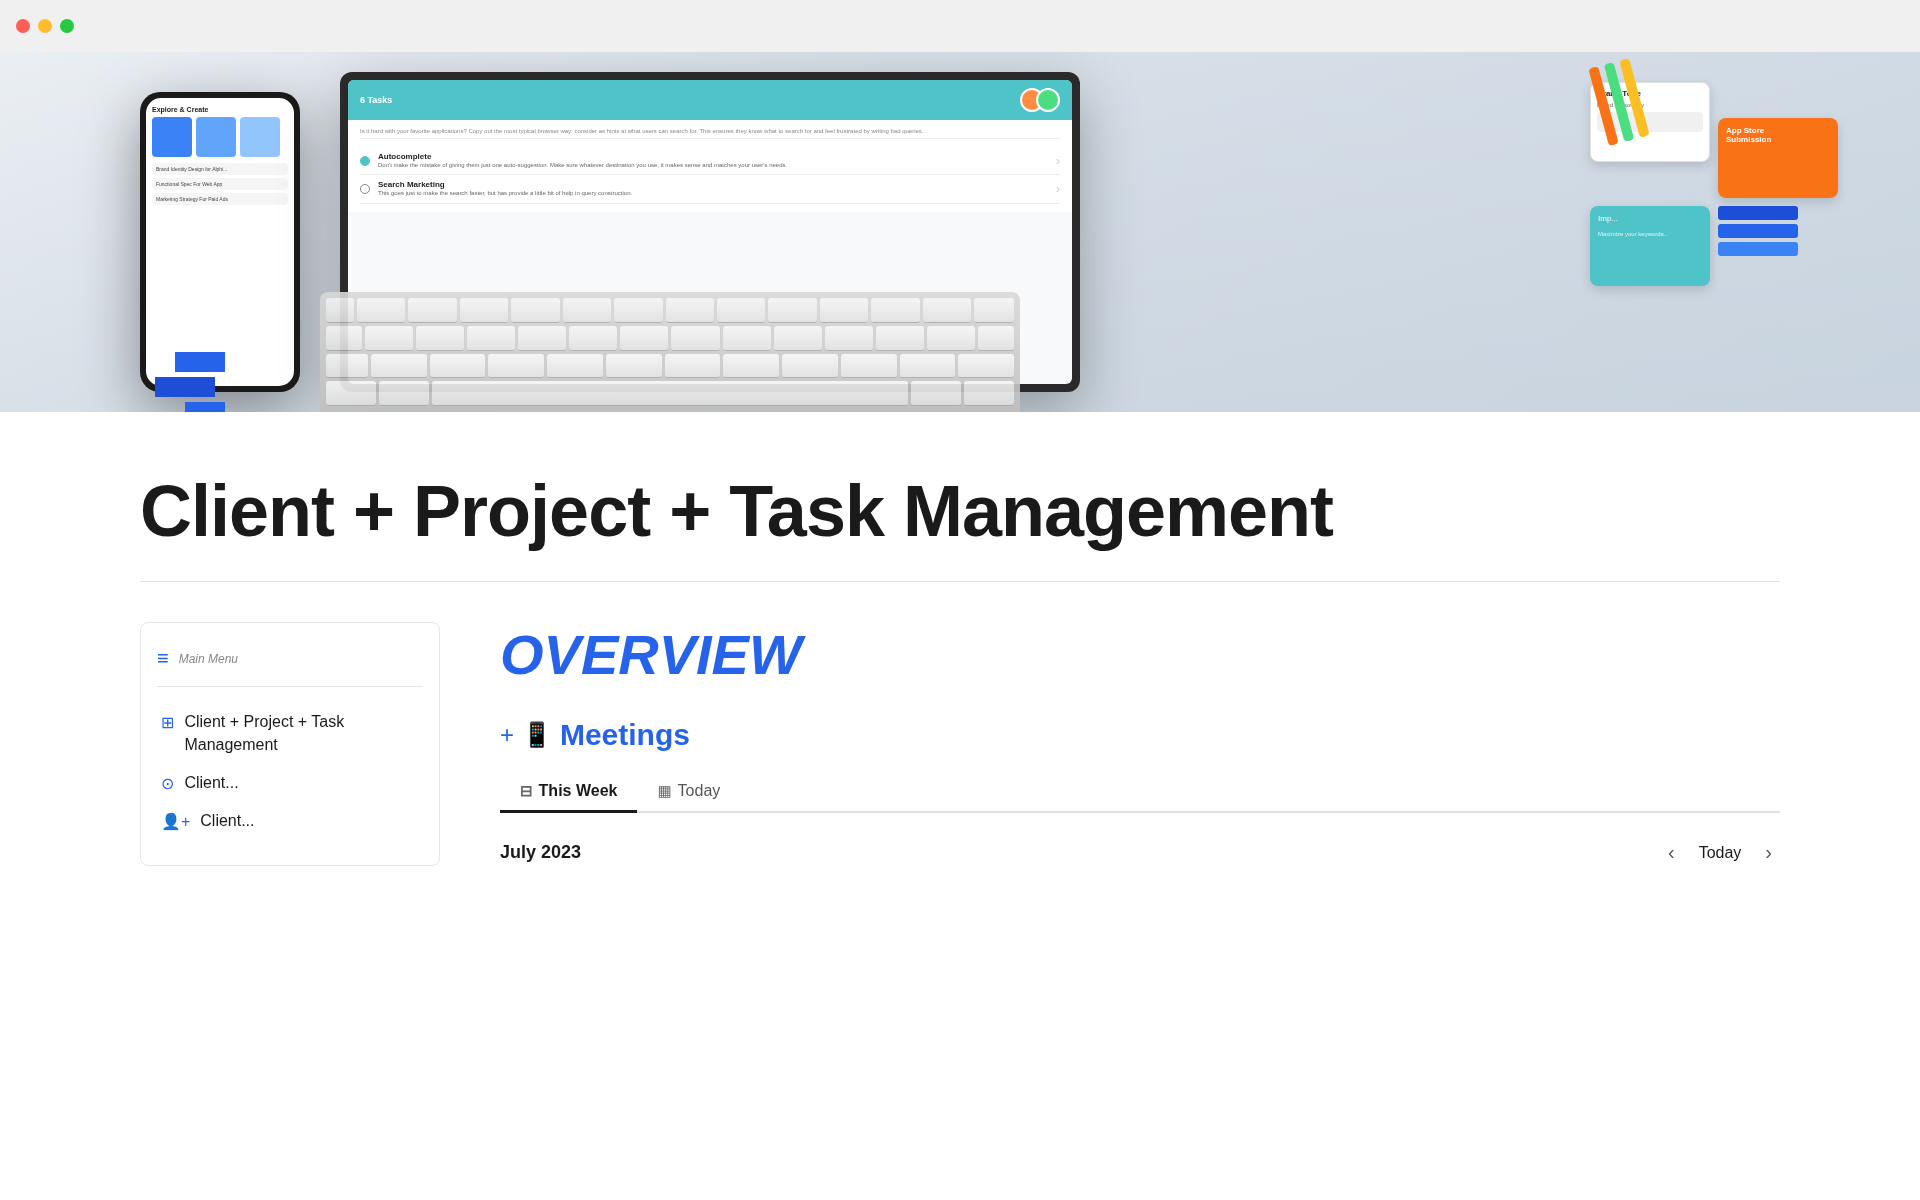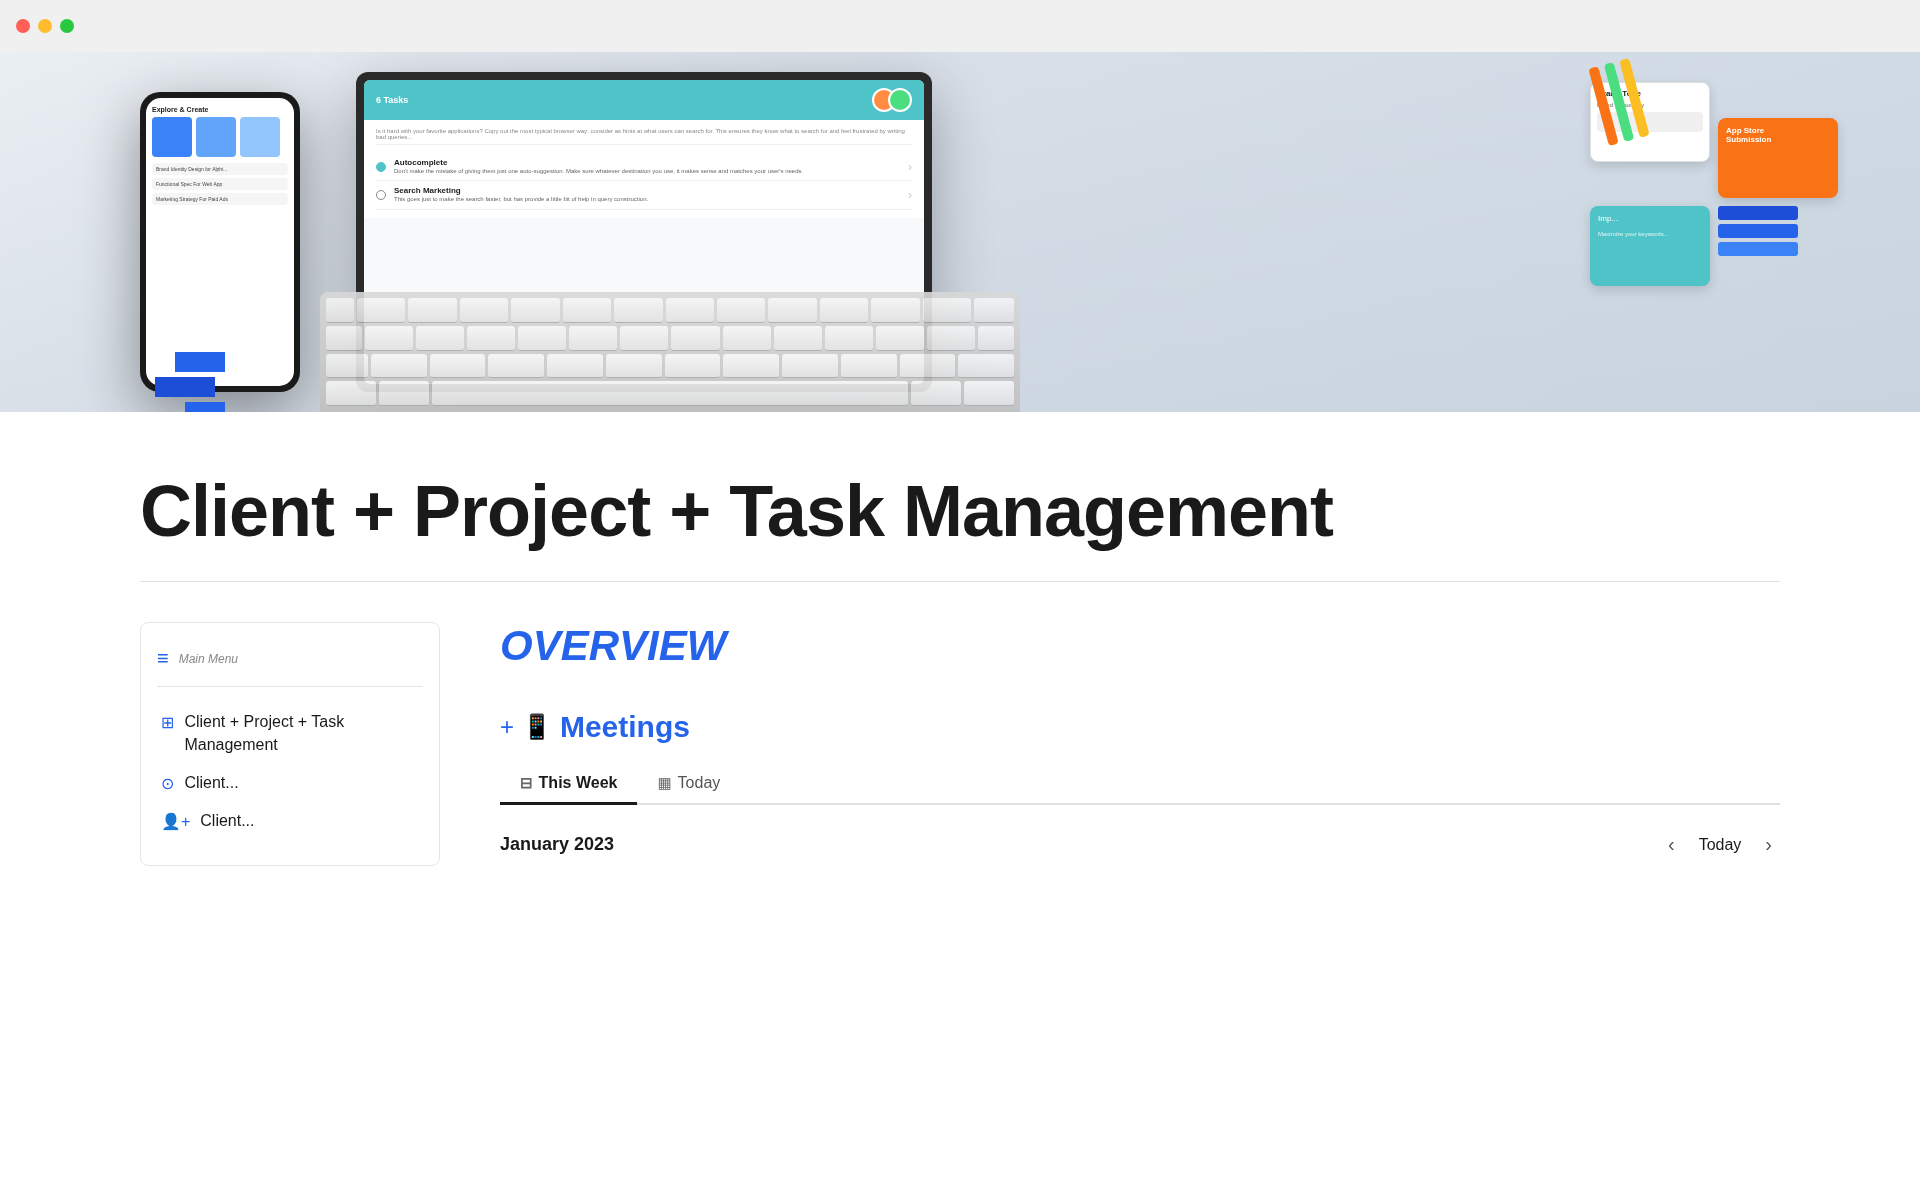--- a/index.html
+++ b/index.html
@@ -86,23 +86,23 @@
       background: #f5f5f5;
       border-radius: 4px;
       padding: 3px 4px;
       margin-bottom: 3px;
       font-size: 5px;
       color: #444;
     }
 
     .hero-tablet {
       position: absolute;
-      left: 356px;
+      left: 340px;
       top: 20px;
-      width: 576px;
+      width: 740px;
       height: 320px;
       background: #2a2a2a;
       border-radius: 12px;
       box-shadow: 0 20px 60px rgba(0,0,0,0.3);
       overflow: hidden;
     }
 
     .hero-tablet-screen {
       margin: 8px;
       height: calc(100% - 16px);
@@ -291,25 +291,25 @@
       font-weight: 500;
       line-height: 1.4;
     }
 
     
     .main-panel {
       flex: 1;
     }
 
     .overview-title {
-      font-size: 42px;
+      font-size: 56px;
       font-weight: 800;
       font-style: italic;
       color: #2563EB;
-      margin-bottom: 40px;
+      margin-bottom: 31px;
     }
 
     .section-header {
       display: flex;
       align-items: center;
       gap: 8px;
       margin-bottom: 20px;
     }
 
     .section-icon {
@@ -590,21 +590,21 @@
             <span class="tab-icon">⊟</span>
             <span>This Week</span>
           </div>
           <div class="tab">
             <span class="tab-icon">▦</span>
             <span>Today</span>
           </div>
         </div>
 
         <div class="calendar-strip">
-          <span class="calendar-month">January 2023</span>
+          <span class="calendar-month">July 2023</span>
           <div class="calendar-nav">
             <span class="nav-arrow">‹</span>
             <span class="today-btn">Today</span>
             <span class="nav-arrow">›</span>
           </div>
         </div>
 
       </div>
     </div>
 

